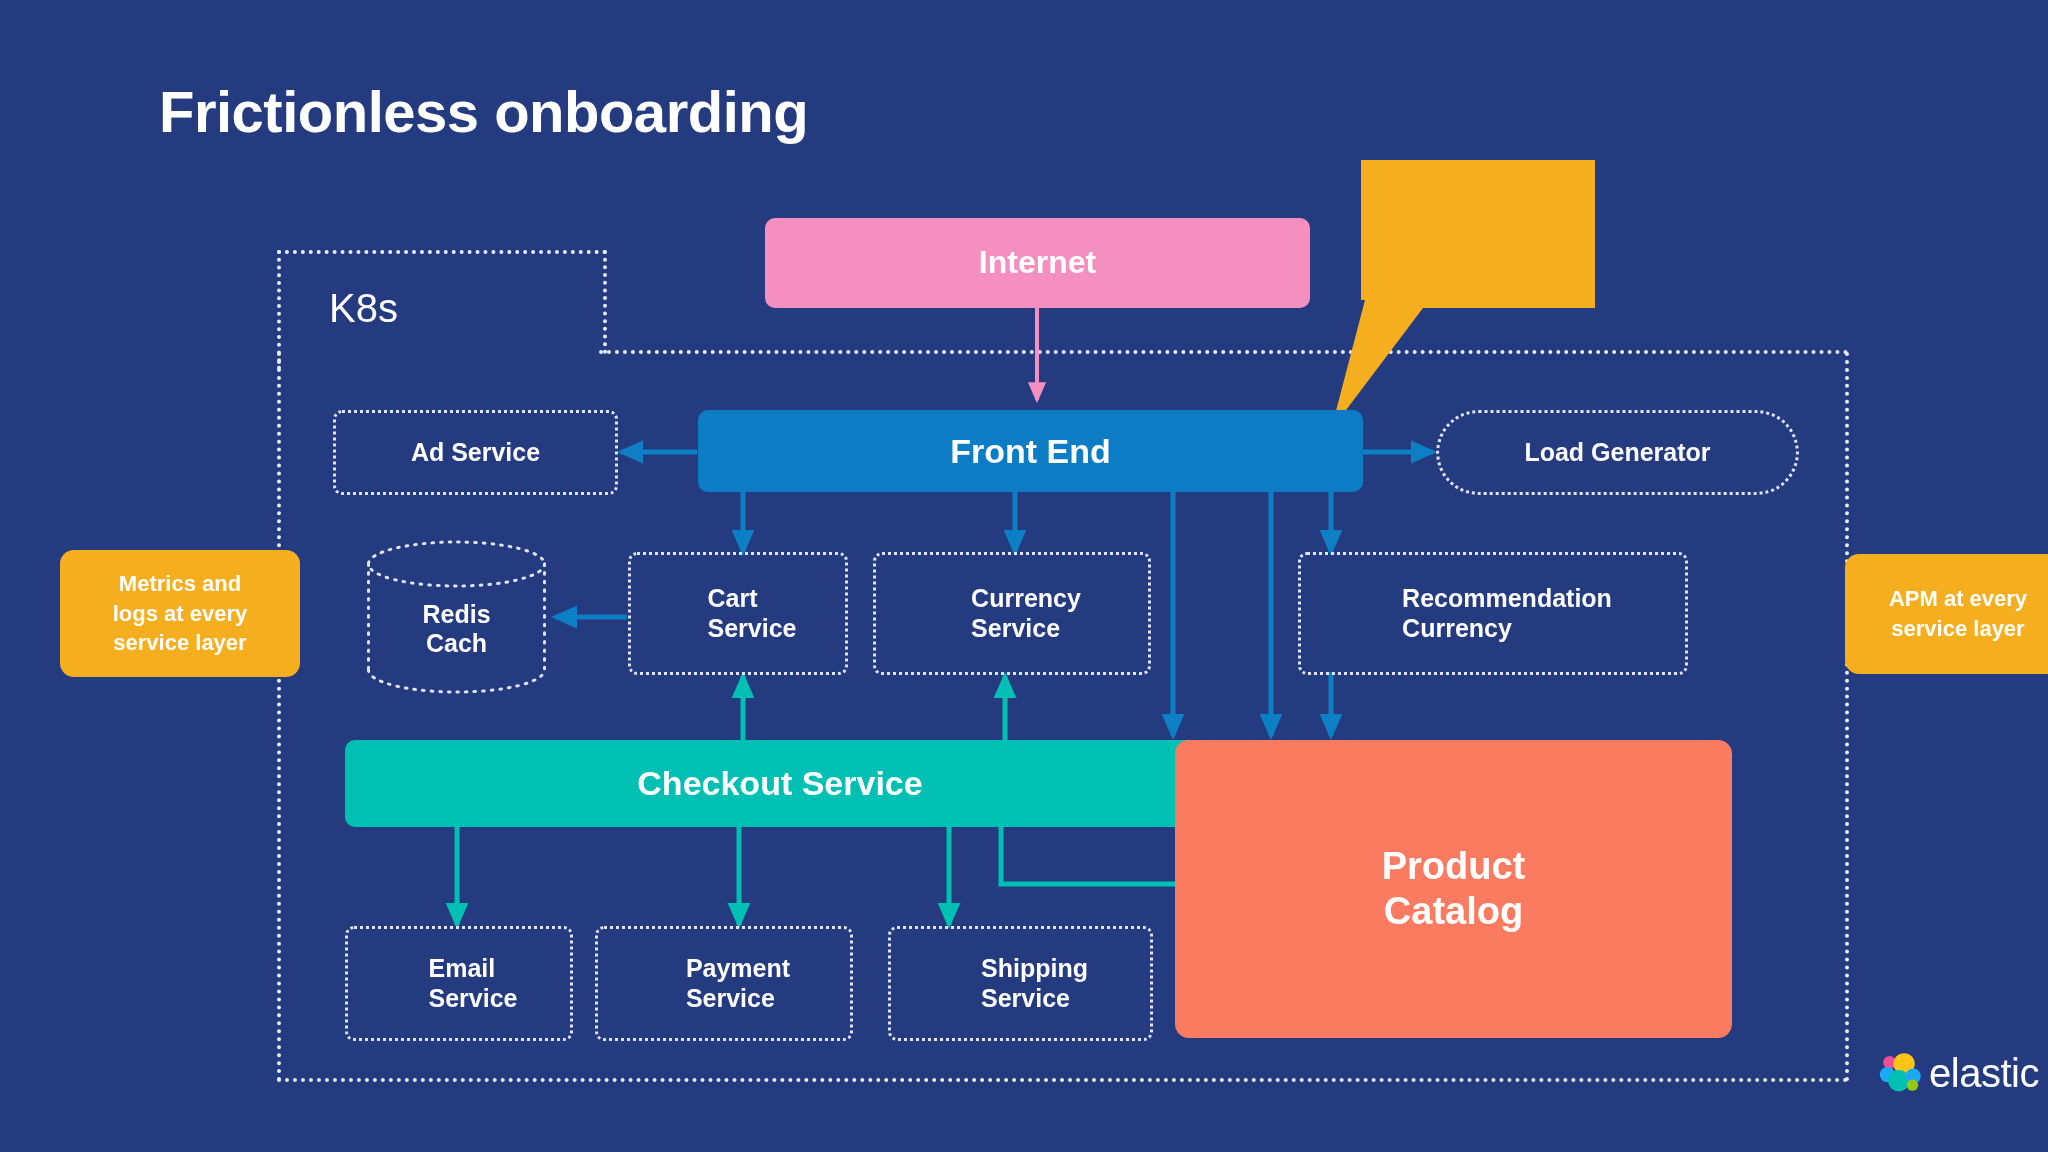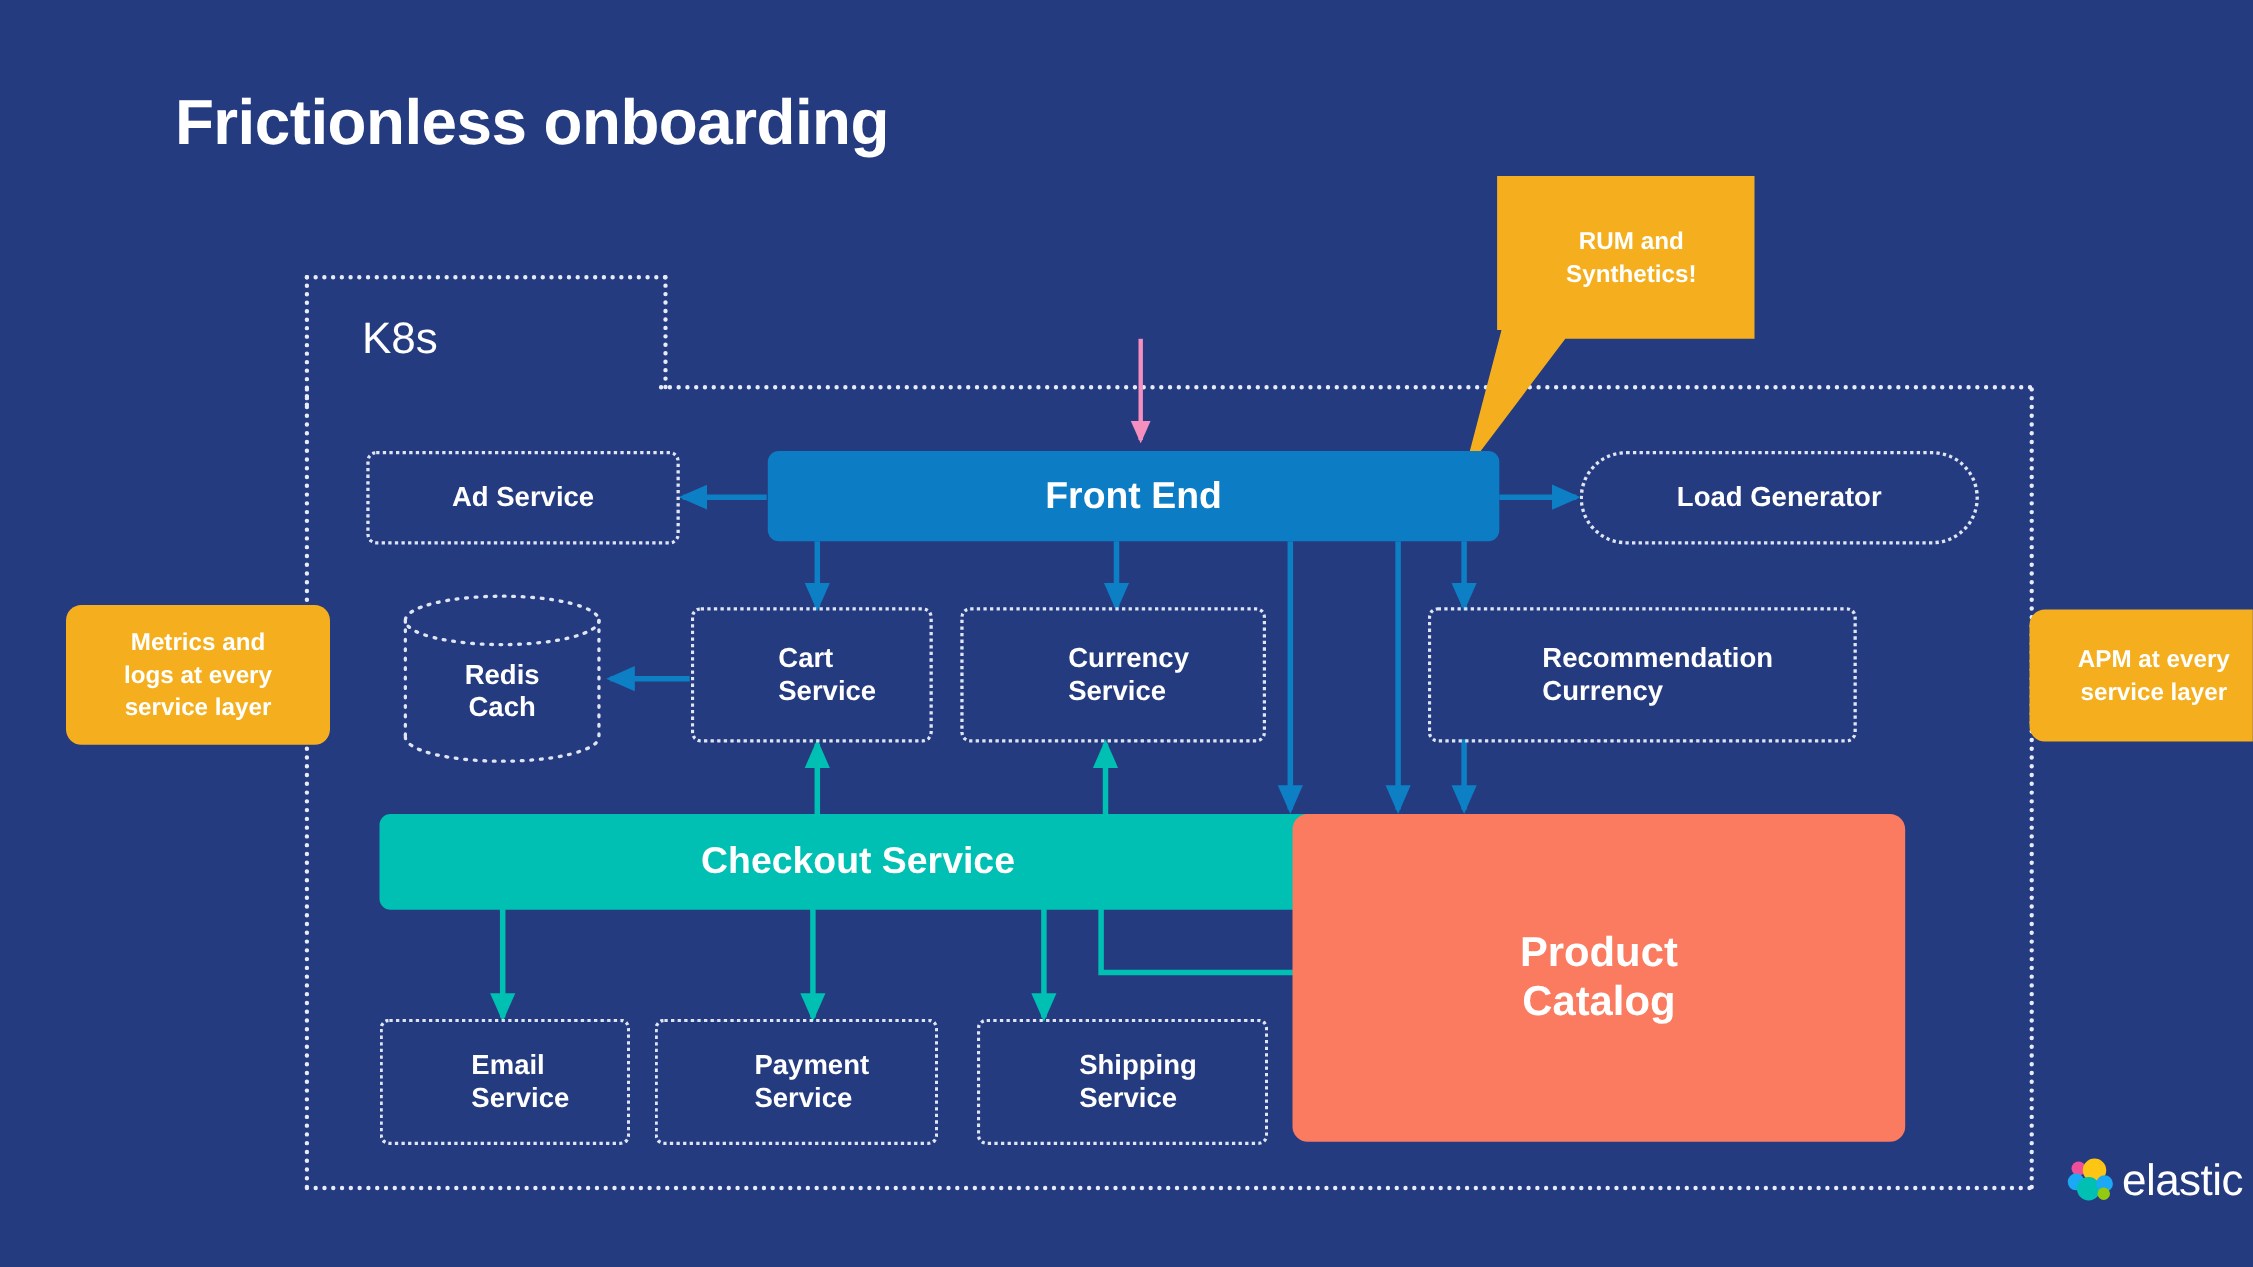--- a/index.html
+++ b/index.html
@@ -203,20 +203,23 @@
 
     <path d="M 906,826 L 906,925" stroke="#00bfb3" stroke-width="5" fill="none" marker-end="url(#arrow-teal)"></path>
 
     <path d="M 958,826 L 958,884 L 1188,884" stroke="#00bfb3" stroke-width="5" fill="none" marker-end="url(#arrow-teal)"></path>
 
     <g>
       <path d="M 1318,160 L 1552,160 L 1552,308 L 1380,308 L 1288,430 L 1322,300 L 1318,300 Z" fill="#f5af1e"></path>
     </g>
   </svg>
 
+  <div class="node solid" style="left:722px; top:218px; width:545px; height:90px; background:#f48fc0; border-radius:10px; justify-content:center;">
+    <span class="label" style="font-size:32px;">Internet</span>
+  </div>
 
   <div class="node dotted" style="left:290px; top:410px; width:285px; height:85px; justify-content:center;">
     <span class="label">Ad Service</span>
   </div>
 
   <div class="node" style="left:1393px; top:410px; width:363px; height:85px; border:3px dotted #dfe5f5; border-radius:45px; justify-content:center;">
     <span class="label" style="font-size:25px; font-weight:bold;">Load Generator</span>
   </div>
 
   <div class="node solid" style="left:655px; top:410px; width:665px; height:82px; background:#0c7dc4; border-radius:10px; justify-content:center;">
@@ -266,22 +269,20 @@
   <div class="node dotted" style="left:552px; top:926px; width:258px; height:115px; padding-left:28px;">
     <span class="label">Payment
 Service</span>
   </div>
 
   <div class="node dotted" style="left:845px; top:926px; width:265px; height:115px; padding-left:28px;">
     <span class="label">Shipping
 Service</span>
   </div>
 
-  <div id="callout-bubble-text">RUM and
-Synthetics!</div>
 
   <div class="callout-rounded" style="left:17px; top:550px; width:240px; height:127px;">
     <span>Metrics and
 logs at every
 service layer</span>
   </div>
 
   <div class="callout-rounded" style="left:1802px; top:554px; width:226px; height:120px;">
     <span>APM at every
 service layer</span>

